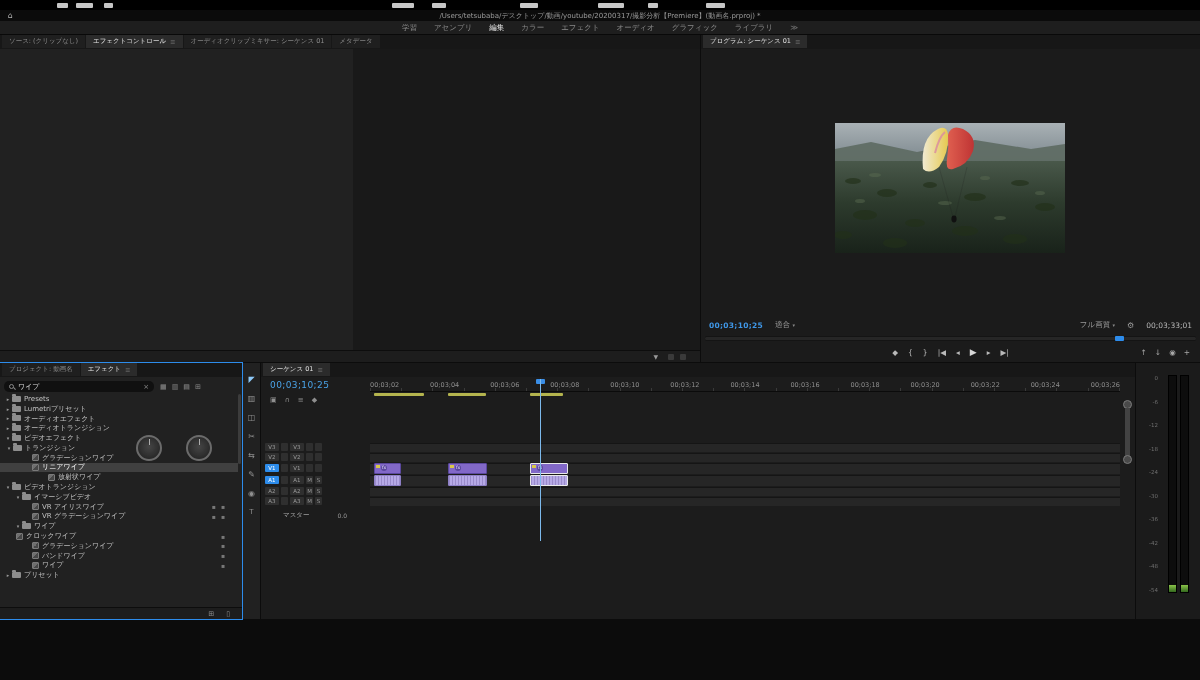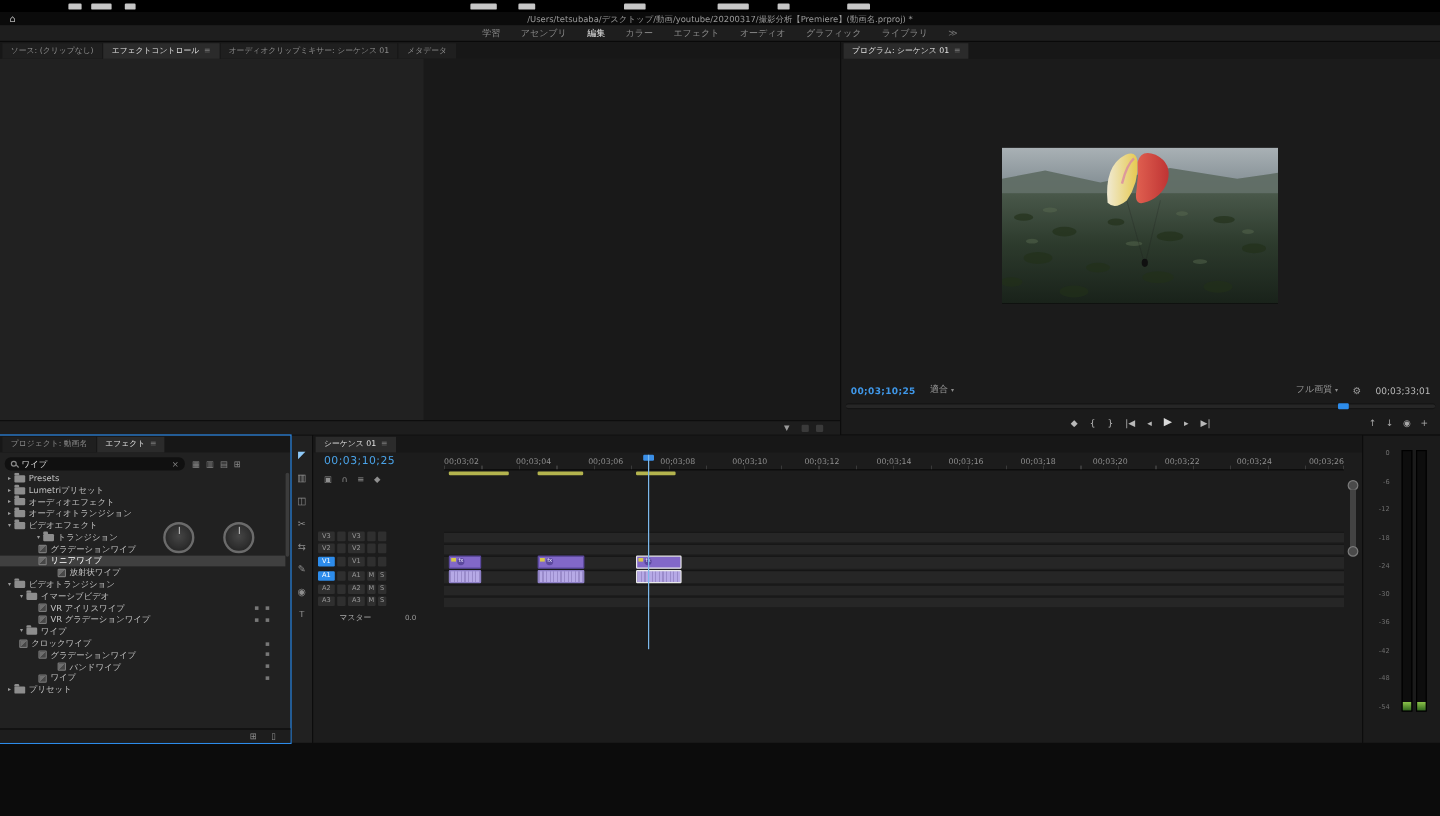--- a/index.html
+++ b/index.html
@@ -15,21 +15,21 @@
 
 .titlebar{left:0;top:10px;width:1200px;height:11px;background:#0b0b0b;display:flex;align-items:center;justify-content:center;font-size:7px;color:#9b9b9b}
 .home{position:absolute;left:8px;top:0;line-height:11px;font-size:8px;color:#b5b5b5}
 
 
 .wsbar{left:0;top:21px;width:1200px;height:14px;background:#1e1e1e;border-bottom:1px solid #090909;display:flex;align-items:center;justify-content:center;gap:17px;font-size:7.5px;color:#8a8a8a}
 .wstab.active{color:#ececec}
 .wsmore{color:#707070}
 
 
-.ptabs{height:14px;background:#171717;display:flex;align-items:center;gap:1px;padding-left:2px;font-size:6.5px;color:#8c8c8c;white-space:nowrap}
+.ptabs{height:14px;background:#171717;display:flex;align-items:flex-start;gap:1px;padding-left:2px;font-size:6.5px;color:#8c8c8c;white-space:nowrap}
 .ptab{padding:0 7px;height:13px;background:#1f1f1f;display:flex;align-items:center;gap:4px}
 .ptab.active{background:#2b2b2b;color:#e2e2e2}
 .pmenu{color:#7a7a7a}
 
 
 .ecp{left:0;top:35px;width:700px;height:327px;background:#212121}
 .ecp-left{position:absolute;left:0;top:14px;width:352px;height:301px;background:#1d1d1d;border-right:1px solid #0b0b0b}
 .ecp-header{height:12px;background:#292929;display:flex;align-items:center;justify-content:space-between;padding:0 6px;font-size:6.5px;color:#b8b8b8}
 .chev{color:#8a8a8a}
 .ecp-right{position:absolute;left:353px;top:14px;width:347px;height:301px;background:#191919}
@@ -332,21 +332,21 @@
       <div class="trow" style="padding-left:4px">
           <span class="arr">▸</span>
           <span class="fico"></span>
           <span>オーディオトランジション</span>
         </div>
       <div class="trow" style="padding-left:4px">
           <span class="arr">▾</span>
           <span class="fico"></span>
           <span>ビデオエフェクト</span>
         </div>
-      <div class="trow" style="padding-left:28px">
+      <div class="trow" style="padding-left:5px">
           <span class="arr">▾</span>
           <span class="fico"></span>
           <span>トランジション</span>
         </div>
       <div class="trow" style="padding-left:24px">
           <span class="arr"></span>
           <span class="eico"></span>
           <span>グラデーションワイプ</span>
         </div>
       <div class="trow sel" style="padding-left:24px">
@@ -391,21 +391,21 @@
           <span class="eico"></span>
           <span>クロックワイプ</span>
           <span class="bdg">▪</span>
         </div>
       <div class="trow" style="padding-left:24px">
           <span class="arr"></span>
           <span class="eico"></span>
           <span>グラデーションワイプ</span>
           <span class="bdg">▪</span>
         </div>
-      <div class="trow" style="padding-left:40px">
+      <div class="trow" style="padding-left:24px">
           <span class="arr"></span>
           <span class="eico"></span>
           <span>バンドワイプ</span>
           <span class="bdg">▪</span>
         </div>
       <div class="trow" style="padding-left:24px">
           <span class="arr"></span>
           <span class="eico"></span>
           <span>ワイプ</span>
           <span class="bdg">▪</span>

